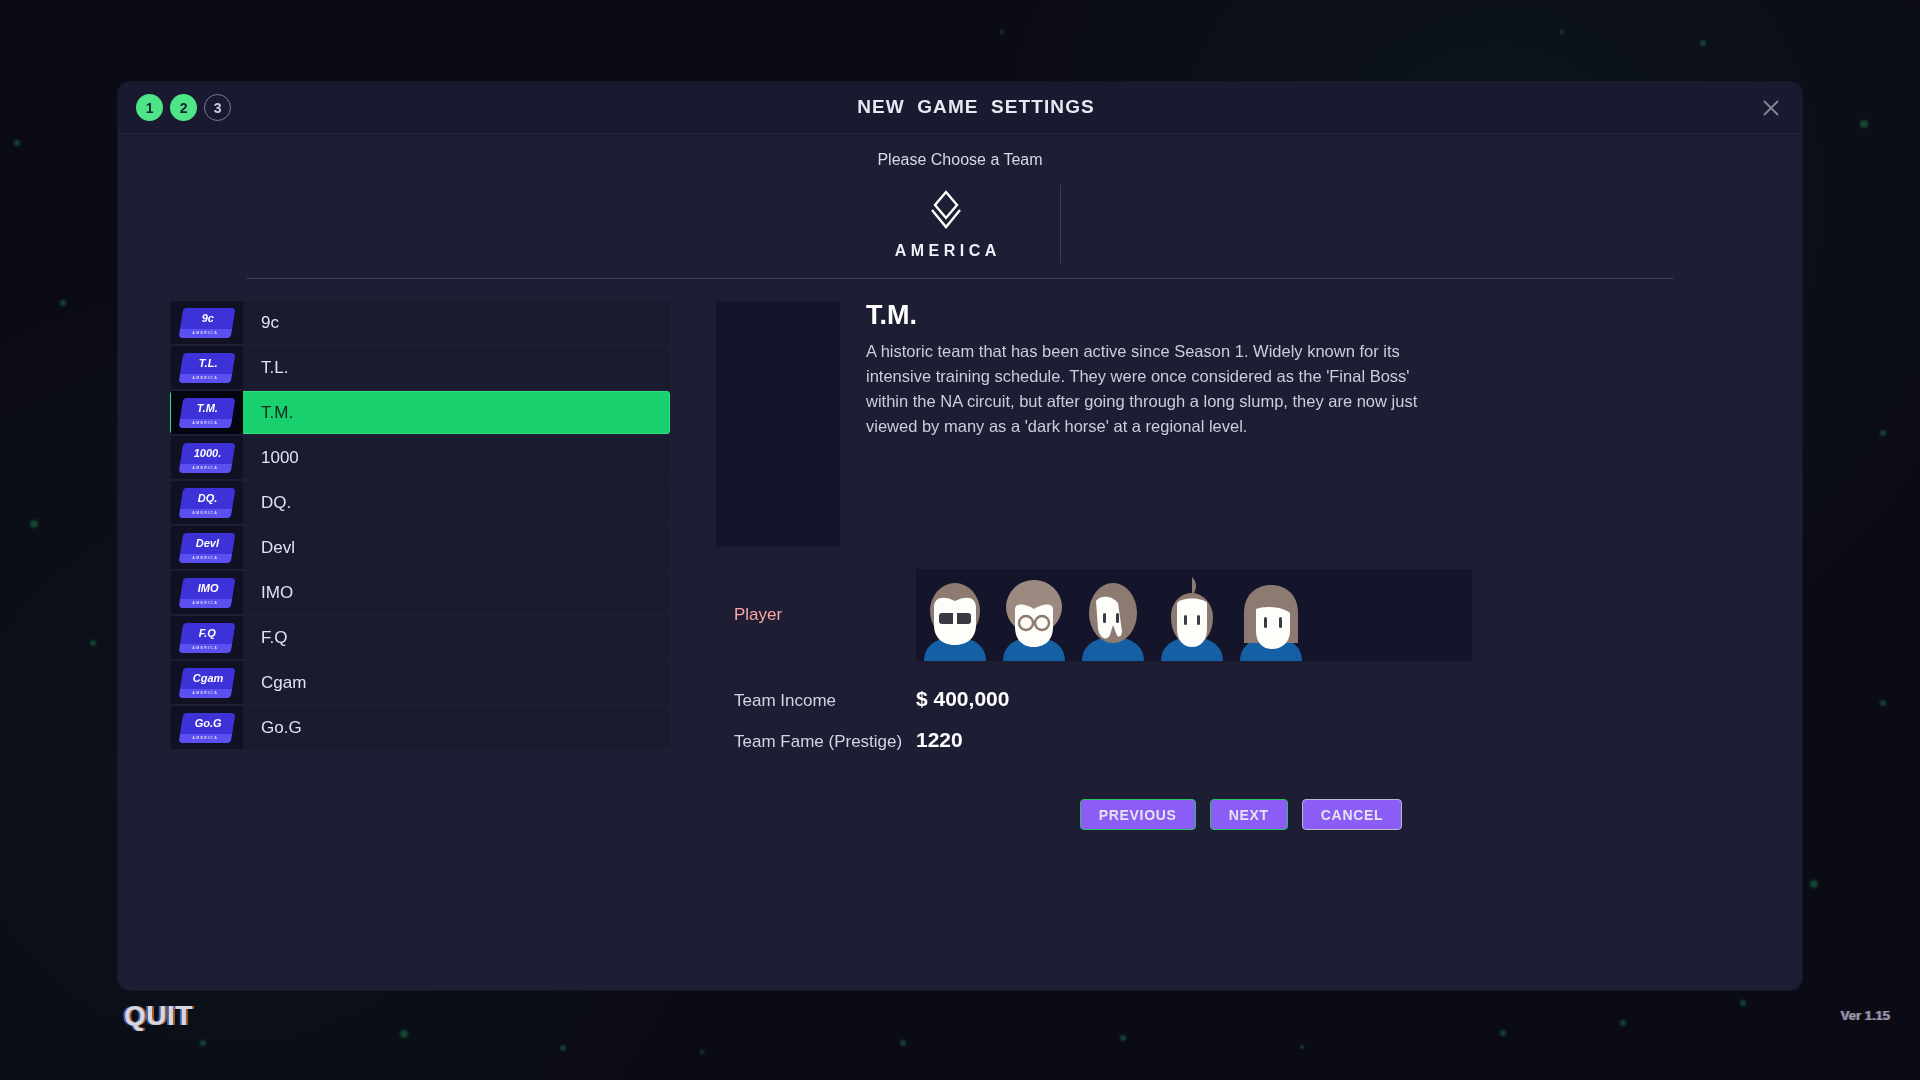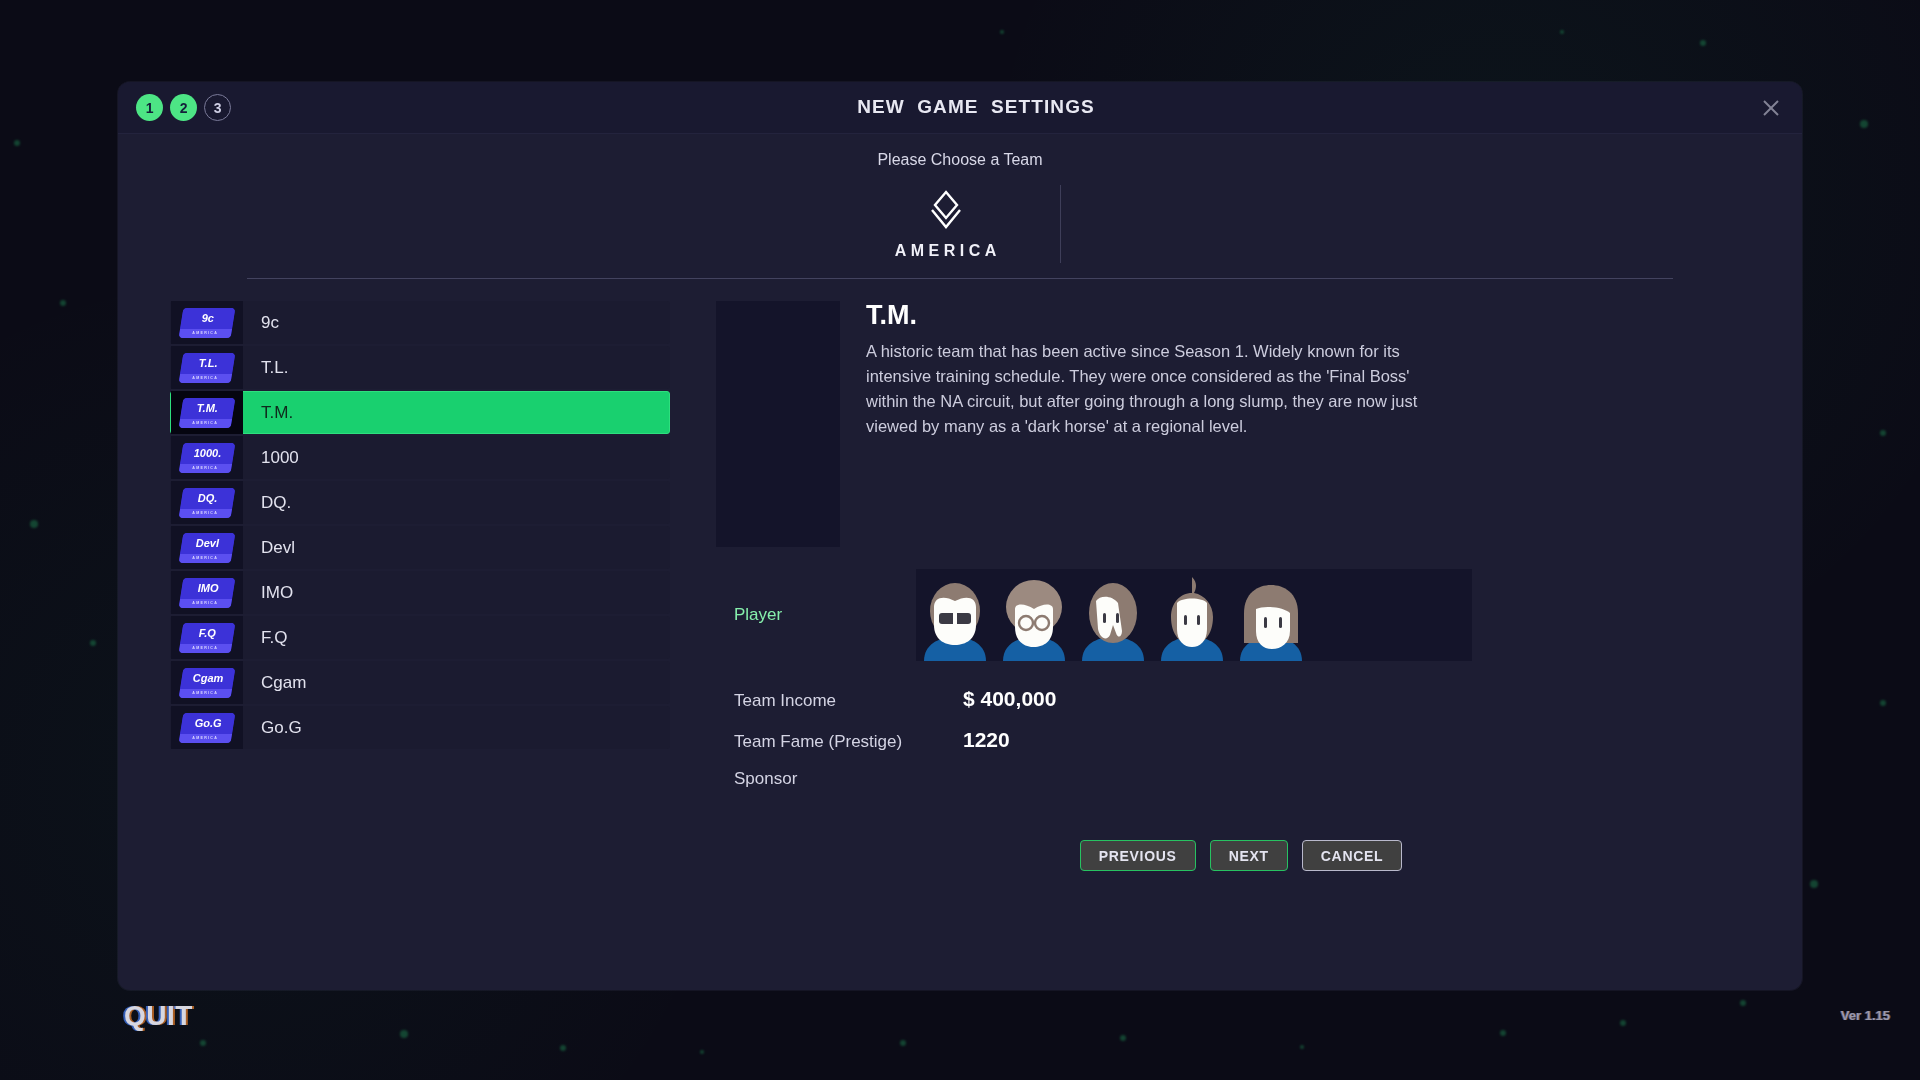--- a/index.html
+++ b/index.html
@@ -303,40 +303,39 @@
 
   
   #player-row {
     margin-top: 22px;
     display: flex;
     align-items: center;
   }
   #player-label {
     width: 200px;
     padding-left: 18px;
-    color: #86efac;
+    color: #fca5a5;
     font-size: 17px;
   }
   #avatars {
     background: #14142a;
     height: 92px;
     width: 556px;
     display: flex;
     align-items: flex-end;
     padding: 0 0 0 0;
   }
   .avatar { width: 78px; height: 88px; flex: none; margin-right: 1px; }
 
   
   #stats { margin-top: 26px; }
   .stat-row {
     display: flex;
     align-items: baseline;
     height: 41px;
-    gap: 47px;
   }
   .stat-label {
     width: 200px;
     padding-left: 18px;
     color: #d4d4e4;
     font-size: 17px;
   }
   .stat-value {
     color: #ffffff;
     font-size: 21px;
@@ -348,21 +347,21 @@
     margin-top: 30px;
     display: flex;
     justify-content: center;
     gap: 14px;
     padding-left: 40px;
   }
   .btn {
     height: 31px;
     padding: 0 18px;
     display: flex; align-items: center; justify-content: center;
-    background: #404040;
+    background: #8b5cf6;
     border-radius: 4px;
     color: #e4e4f0;
     font-size: 14px;
     font-weight: bold;
     letter-spacing: .7px;
     cursor: pointer;
   }
   .btn.green { border: 1.5px solid #27c261; }
   .btn.grey  { border: 1.5px solid #b9b9cc; }
 
@@ -654,24 +653,20 @@
 
         <div id="stats">
             <div class="stat-row">
               <div class="stat-label">Team Income</div>
               <div class="stat-value">$ 400,000</div>
             </div>
             <div class="stat-row">
               <div class="stat-label">Team Fame (Prestige)</div>
               <div class="stat-value">1220</div>
             </div>
-            <div class="stat-row">
-              <div class="stat-label">Sponsor</div>
-              <div class="stat-value"></div>
-            </div>
           </div>
 
         <div id="footer-buttons">
           <div class="btn green">PREVIOUS</div>
           <div class="btn green">NEXT</div>
           <div class="btn grey">CANCEL</div>
         </div>
 
       </div>
     </div>

